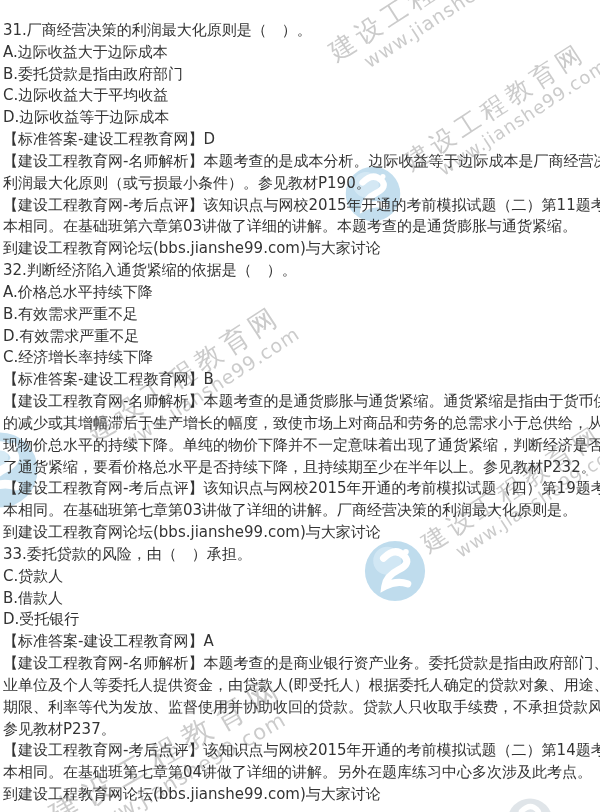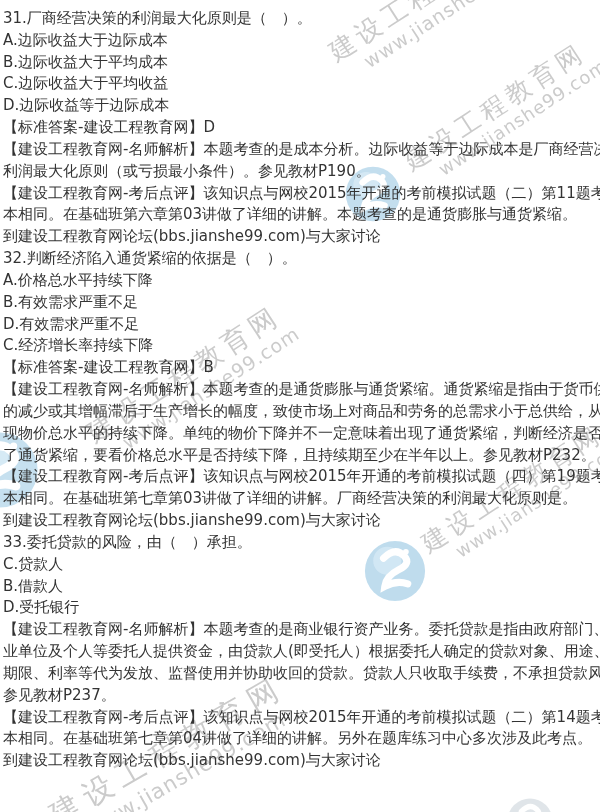--- a/index.html
+++ b/index.html
@@ -5,21 +5,21 @@
   html, body { margin:0; padding:0; }
   body {
     width:600px; height:812px; background:#ffffff; overflow:hidden;
     font-family:"DejaVu Sans","Liberation Sans",sans-serif;
   }
   .page { position:relative; width:600px; height:812px; overflow:hidden; background:#fff; }
 
   
   .doc {
     position:absolute; left:0; top:0; right:0; bottom:0;
-    padding:8px 0 0 3px; z-index:2;
+    padding:20px 0 0 3px; z-index:2;
   }
   .line {
     height:21.84px; line-height:21.84px;
     font-size:15px; color:#333333;
     white-space:nowrap; letter-spacing:0px;
   }
 
   
   .wm-layer { position:absolute; left:0; top:0; width:600px; height:812px; z-index:1; }
   .wm {
@@ -112,21 +112,21 @@
       <circle cx="50" cy="50" r="47" fill="#c3cdd4"></circle>
       <path d="M32 30 Q50 12 64 26 Q76 38 56 48 Q36 58 34 74 Q52 64 70 70" stroke="#ffffff" stroke-width="11" fill="none" stroke-linecap="round"></path>
     </svg>
   </div>
 
   <div class="doc">
 
     <div>
       <div class="line">31.厂商经营决策的利润最大化原则是（　）。</div>
       <div class="line">A.边际收益大于边际成本</div>
-      <div class="line">B.边际收益大于平均成本</div>
+      <div class="line">B.委托贷款是指由政府部门</div>
       <div class="line">C.边际收益大于平均收益</div>
       <div class="line">D.边际收益等于边际成本</div>
       <div class="line">【标准答案-建设工程教育网】D</div>
       <div class="line">【建设工程教育网-名师解析】本题考查的是成本分析。边际收益等于边际成本是厂商经营决策的</div>
       <div class="line">利润最大化原则（或亏损最小条件）。参见教材P190。</div>
       <div class="line">【建设工程教育网-考后点评】该知识点与网校2015年开通的考前模拟试题（二）第11题考点基</div>
       <div class="line">本相同。在基础班第六章第03讲做了详细的讲解。本题考查的是通货膨胀与通货紧缩。</div>
       <div class="line">到建设工程教育网论坛(bbs.jianshe99.com)与大家讨论</div>
     </div>
 
@@ -144,20 +144,21 @@
       <div class="line">【建设工程教育网-考后点评】该知识点与网校2015年开通的考前模拟试题（四）第19题考点基</div>
       <div class="line">本相同。在基础班第七章第03讲做了详细的讲解。厂商经营决策的利润最大化原则是。</div>
       <div class="line">到建设工程教育网论坛(bbs.jianshe99.com)与大家讨论</div>
     </div>
 
     <div>
       <div class="line">33.委托贷款的风险，由（　）承担。</div>
       <div class="line">C.贷款人</div>
       <div class="line">B.借款人</div>
       <div class="line">D.受托银行</div>
+      <div class="line">【标准答案-建设工程教育网】A</div>
       <div class="line">【建设工程教育网-名师解析】本题考查的是商业银行资产业务。委托贷款是指由政府部门、企事</div>
       <div class="line">业单位及个人等委托人提供资金，由贷款人(即受托人）根据委托人确定的贷款对象、用途、金额</div>
       <div class="line">期限、利率等代为发放、监督使用并协助收回的贷款。贷款人只收取手续费，不承担贷款风险。</div>
       <div class="line">参见教材P237。</div>
       <div class="line">【建设工程教育网-考后点评】该知识点与网校2015年开通的考前模拟试题（二）第14题考点基</div>
       <div class="line">本相同。在基础班第七章第04讲做了详细的讲解。另外在题库练习中心多次涉及此考点。</div>
       <div class="line">到建设工程教育网论坛(bbs.jianshe99.com)与大家讨论</div>
     </div>
 
   </div>

